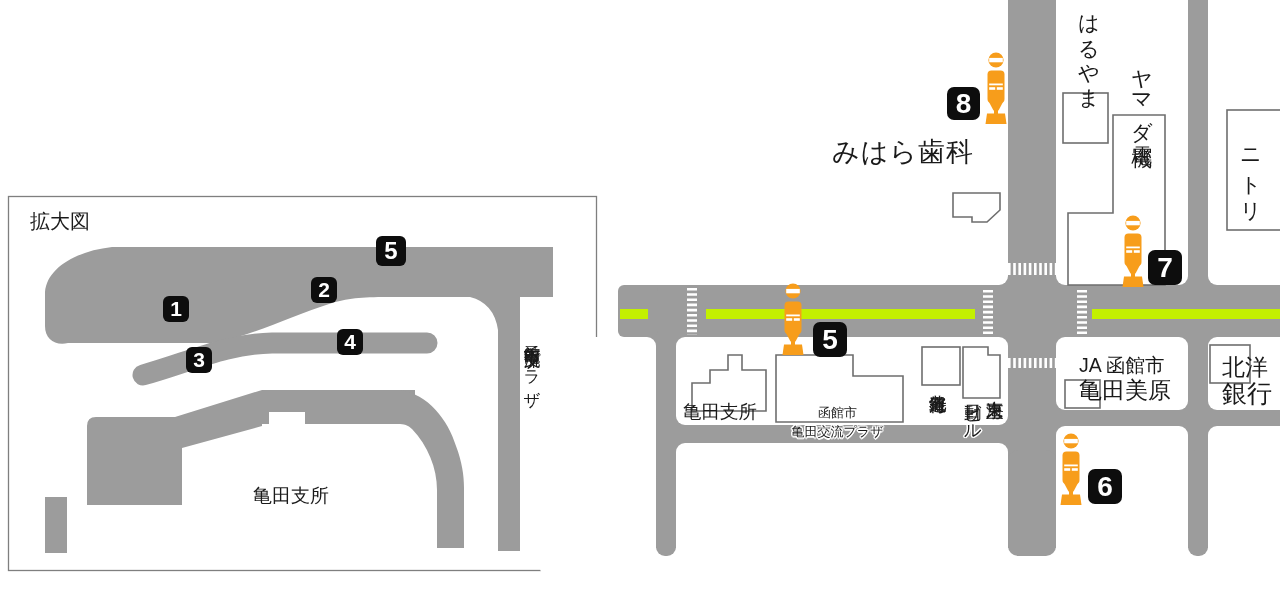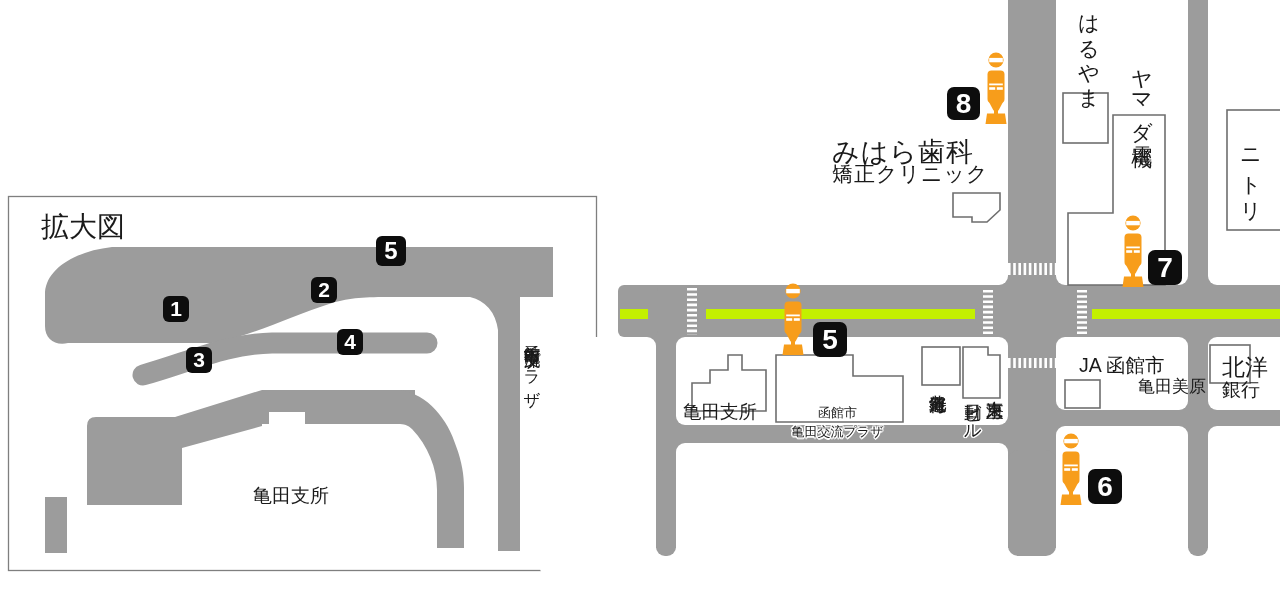--- a/index.html
+++ b/index.html
@@ -113,50 +113,49 @@
       <rect class="bldg" x="1065" y="380" width="35" height="28"></rect>
       <rect class="bldg" x="1210" y="345" width="40" height="38"></rect>
 
       <use href="#busstop" x="782" y="283"></use>
       <use href="#busstop" x="1060" y="433"></use>
       <use href="#busstop" x="1122" y="215"></use>
       <use href="#busstop" x="985" y="52"></use>
     </g>
   </svg>
 
-  <div class="lbl" style="left:41px;top:210px;font-size:28px;">拡大図</div>
+  <div class="lbl" style="left:30px;top:210px;font-size:20px;">拡大図</div>
   <div class="lbl vtext" style="left:522px;top:332px;font-size:16.5px;letter-spacing:1px;">函館市亀田交流プラザ</div>
   <div class="lbl" style="left:253px;top:485px;font-size:19px;">亀田支所</div>
 
   <div class="badge small" style="left:163px;top:296px;">1</div>
   <div class="badge small" style="left:311px;top:277px;">2</div>
   <div class="badge small" style="left:186px;top:347px;">3</div>
   <div class="badge small" style="left:337px;top:329px;">4</div>
   <div class="badge small" style="left:376px;top:236px;width:30px;height:30px;font-size:24px;">5</div>
 
   <div class="lbl vtext" style="left:1076px;top:0px;font-size:21px;letter-spacing:0.5px;">はるやま</div>
   <div class="lbl vtext" style="left:1129px;top:55px;font-size:21px;letter-spacing:1px;">ヤマダ電機</div>
   <div class="lbl vtext" style="left:1238px;top:135px;font-size:21px;letter-spacing:2px;">ニトリ</div>
 
   <div class="lbl" style="left:832px;top:137px;font-size:27px;letter-spacing:1px;">みはら歯科</div>
-  <div class="lbl" style="left:832px;top:162px;font-size:21px;letter-spacing:1px;">矯正クリニック</div>
 
   <div class="lbl" style="left:683px;top:401px;font-size:18.5px;">亀田支所</div>
 
   <div class="lbl halo ctr" style="left:770px;top:405px;width:135px;font-size:13px;">函館市</div>
   <div class="lbl halo ctr" style="left:770px;top:424px;width:135px;font-size:13px;">亀田交流プラザ</div>
 
   <div class="lbl vtext halo" style="left:927px;top:381px;font-size:17.5px;letter-spacing:0.5px;">北海道銀行</div>
   <div class="lbl vtext halo" style="left:984px;top:387px;font-size:17.5px;letter-spacing:0.5px;">東京海上</div>
   <div class="lbl vtext halo" style="left:962px;top:391px;font-size:17.5px;letter-spacing:0.5px;">日動ビル</div>
 
   <div class="lbl" style="left:1079px;top:354px;font-size:19.5px;">JA 函館市</div>
-  <div class="lbl" style="left:1138px;top:377px;font-size:17px;">亀田美原</div>
+  <div class="lbl" style="left:1079px;top:377px;font-size:23px;">亀田美原</div>
 
   <div class="lbl" style="left:1222px;top:354px;font-size:23px;">北洋</div>
-  <div class="lbl" style="left:1222px;top:379px;font-size:19px;">銀行</div>
+  <div class="lbl" style="left:1222px;top:379px;font-size:25px;">銀行</div>
 
   <div class="badge big" style="left:813px;top:322px;">5</div>
   <div class="badge big" style="left:1088px;top:469px;">6</div>
   <div class="badge big" style="left:1148px;top:250px;">7</div>
   <div class="badge big" style="left:947px;top:87px;width:33px;height:33px;">8</div>
 
 </div>
 
 </body></html>

